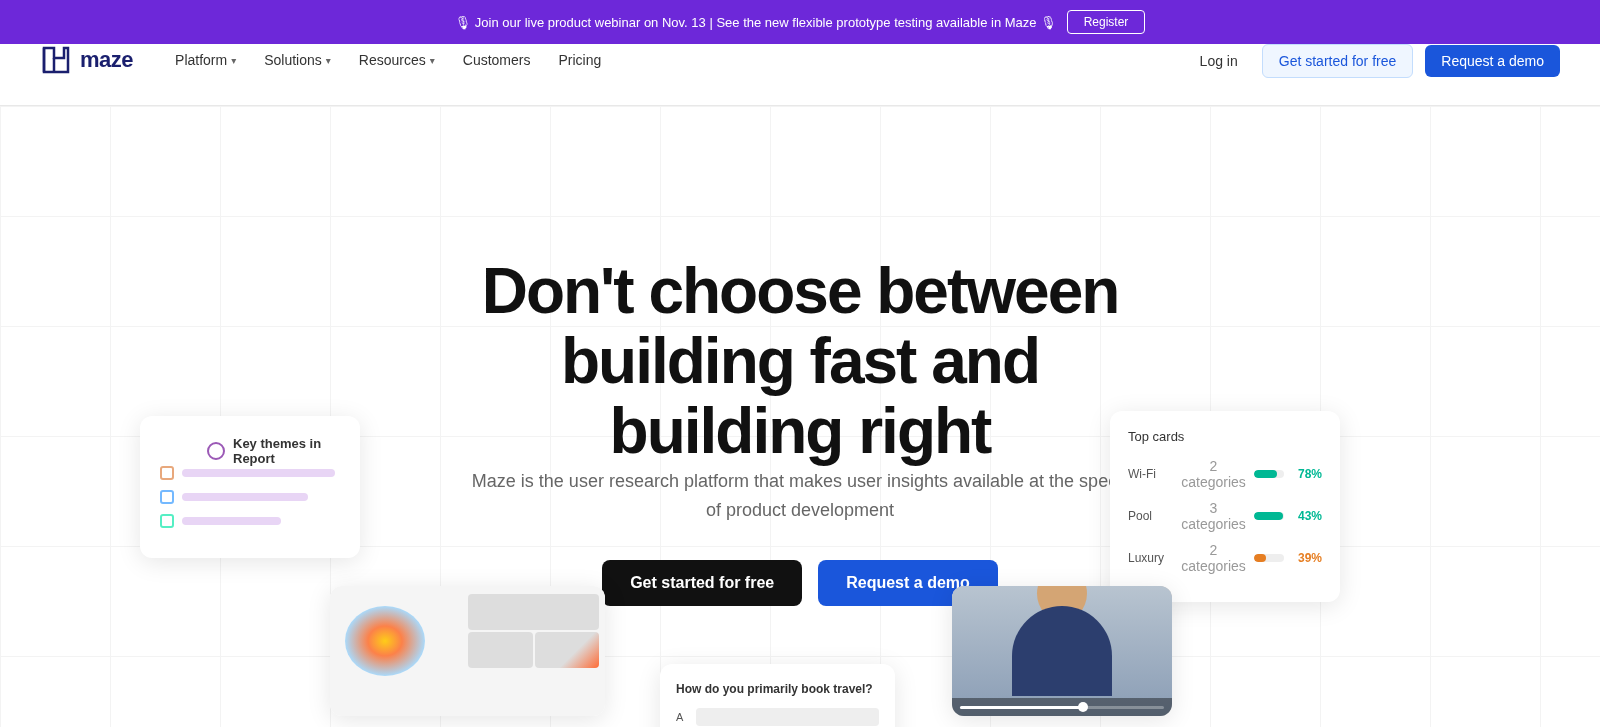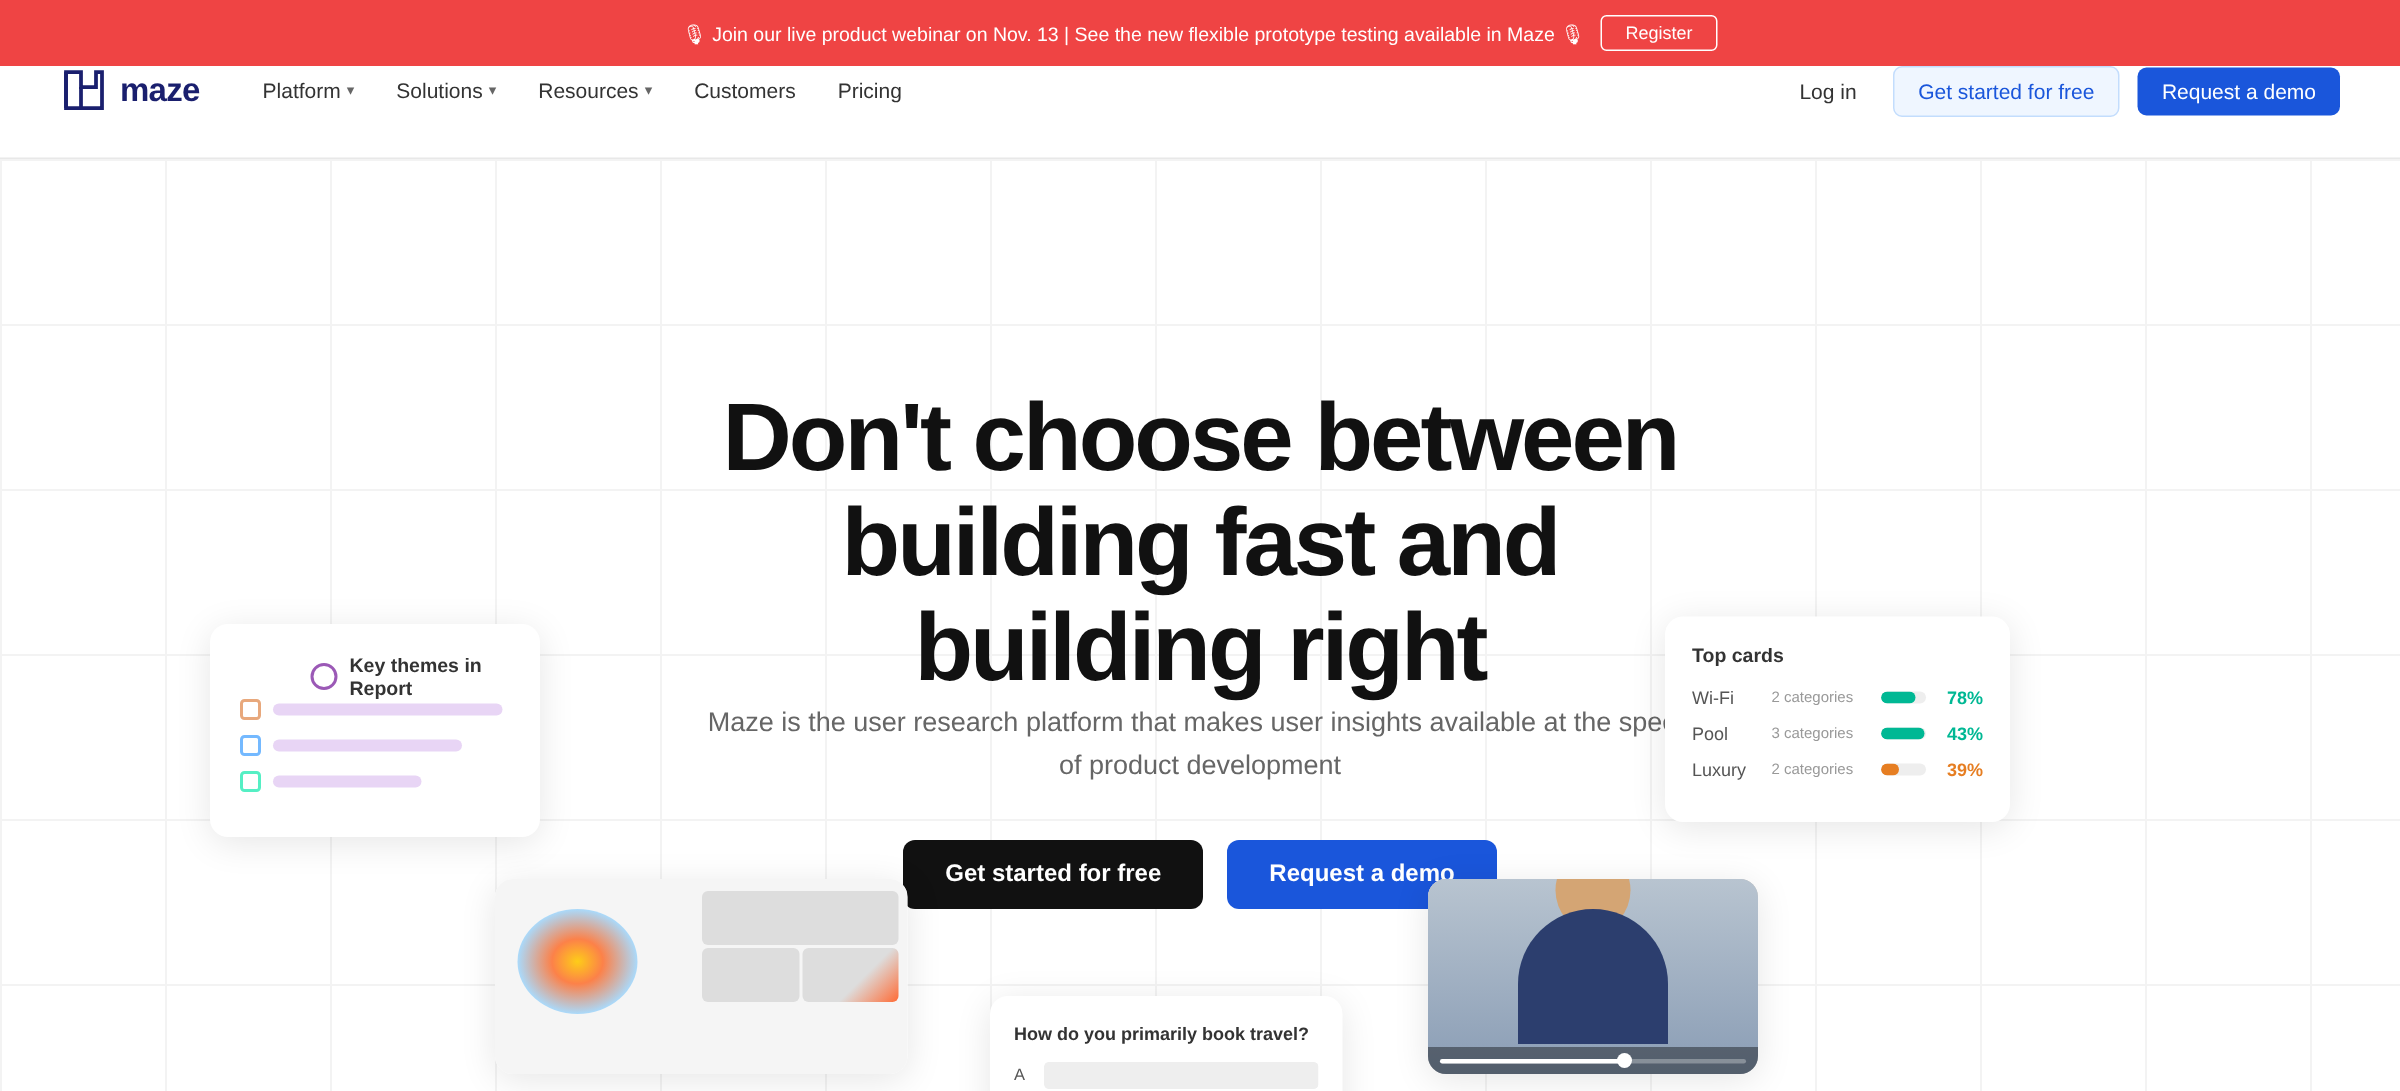--- a/index.html
+++ b/index.html
@@ -1,20 +1,20 @@
 <!DOCTYPE html>
 <html><head>
   <meta charset="utf-8">
   <style>
     * { margin: 0; padding: 0; box-sizing: border-box; }
     body { font-family: -apple-system, BlinkMacSystemFont, 'Segoe UI', sans-serif; overflow-x: hidden; background: #fff; }
 
     
     .announcement-bar {
-      background: #ef4444;
+      background: #6d28d9;
       color: #fff;
       text-align: center;
       padding: 10px 20px;
       font-size: 13px;
       display: flex;
       align-items: center;
       justify-content: center;
       gap: 10px;
     }
     .register-btn {
@@ -235,41 +235,42 @@
     .card-top {
       right: 1135px;
       top: 305px;
       width: 230px;
       padding: 18px;
       right: auto;
       left: 1110px;
     }
     .card-top-title {
       font-size: 13px;
-      font-weight: 700;
+      font-weight: 400;
       color: #333;
       margin-bottom: 14px;
     }
     .top-row {
       display: flex;
       align-items: center;
       gap: 8px;
       margin-bottom: 10px;
     }
     .top-label {
       font-size: 12px;
       color: #555;
       width: 45px;
       flex-shrink: 0;
     }
     .top-sub {
-      font-size: 10px;
+      font-size: 14px;
       color: #999;
       width: 65px;
       flex-shrink: 0;
+      text-align: center;
     }
     .top-bar-wrap {
       flex: 1;
       height: 8px;
       background: #eee;
       border-radius: 4px;
       overflow: hidden;
     }
     .top-bar-fill {
       height: 100%;

